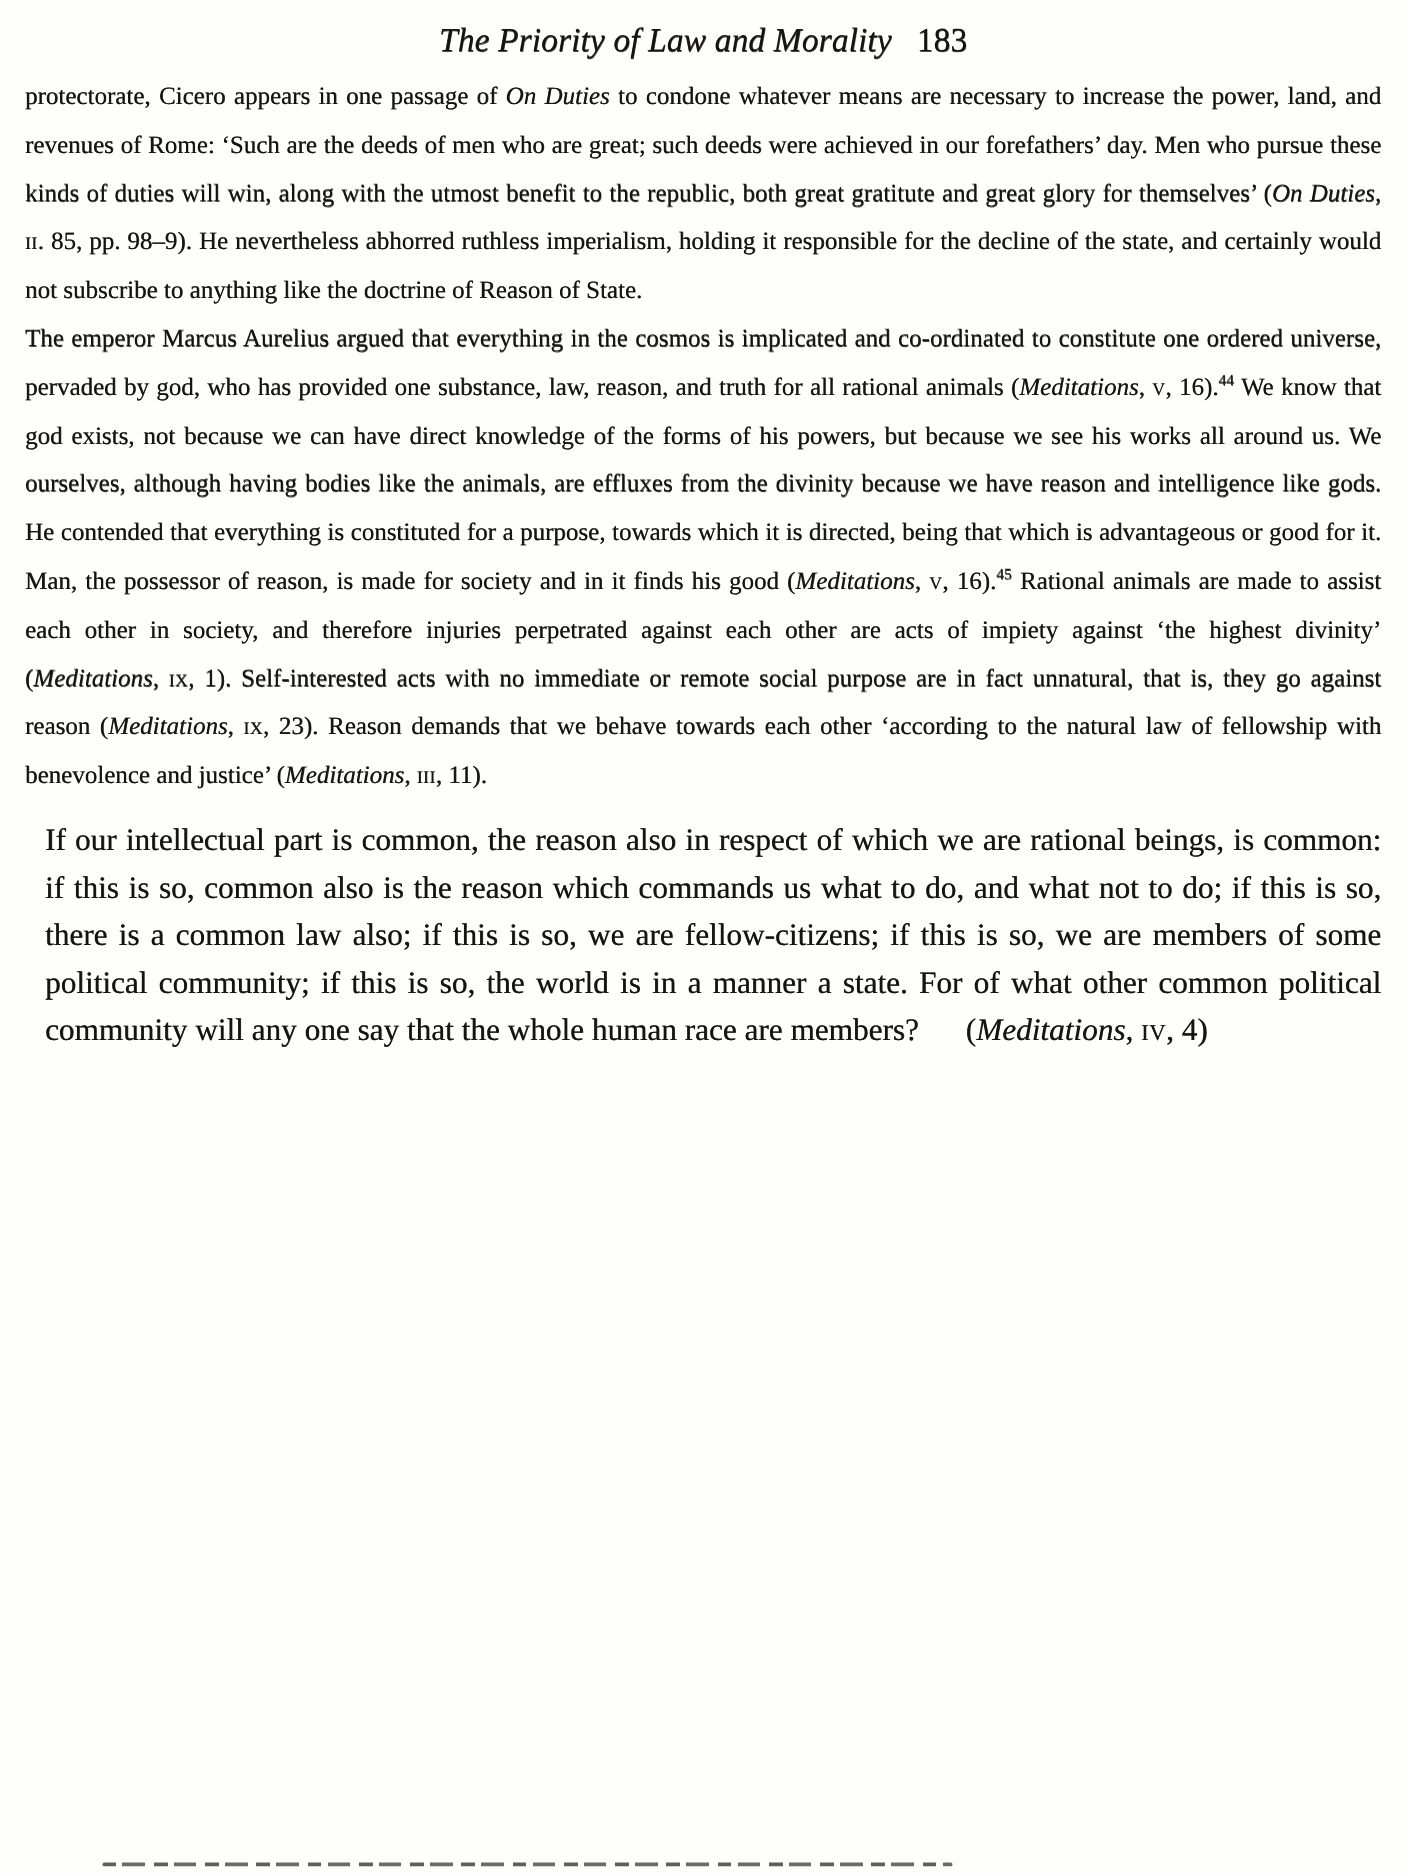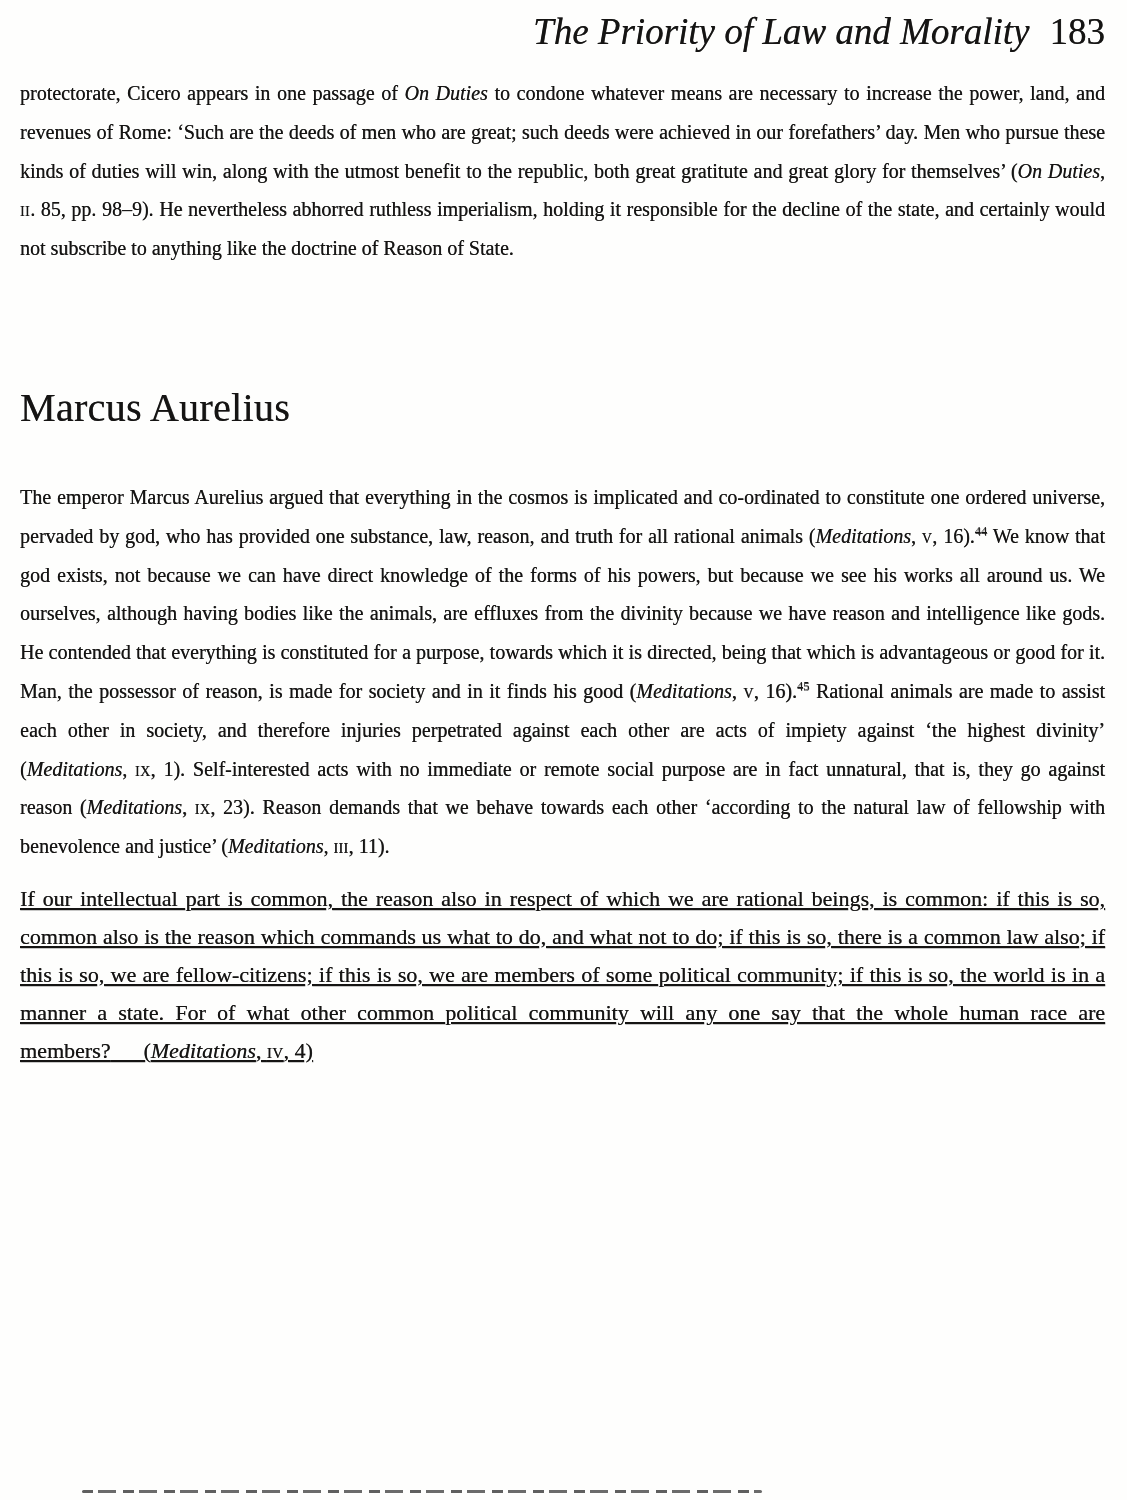--- a/index.html
+++ b/index.html
@@ -13,24 +13,24 @@
     height: 1500px;
     box-sizing: border-box;
     background: #fefefdff;
     color: #151413;
     font-family: "Liberation Serif", "DejaVu Serif", serif;
     padding: 14px 22px 0 20px;
     overflow: hidden;
     text-shadow: 0.3px 0.3px 0.45px rgba(10,10,10,0.75);
   }
   .running-header {
-    text-align: right;
-    font-size: 37px;
+    text-align: center;
+    font-size: 27px;
     line-height: 36px;
-    margin-bottom: 24px;
+    margin-bottom: 8px;
     white-space: nowrap;
   }
   .header-title {
     font-style: italic;
   }
   .page-number {
     font-style: normal;
     margin-left: 20px;
   }
   .body-text {
@@ -43,25 +43,24 @@
     font-size: 40px;
     font-weight: normal;
     line-height: 48px;
     margin: 116px 0 46px 0;
     letter-spacing: 0.3px;
   }
   .intro-line {
     text-indent: 44px;
   }
   .block-quote {
-    font-size: 22px;
+    font-size: 25px;
     line-height: 38px;
     text-align: justify;
-    margin: 14px 0 0 0;
-    text-decoration: underline;
+    margin: 14px 0 0 16px;
   }
   .seg-italic { font-style: italic; }
   .seg-smallcaps { font-variant: small-caps; letter-spacing: 0.02em; }
   sup {
     font-size: 0.62em;
     line-height: 0;
     vertical-align: super;
   }
   .scan-artifact-line {
     position: absolute;
@@ -82,21 +81,20 @@
 <body>
 
 <div class="page">
 
   <div class="running-header">
     <span class="header-title">The Priority of Law and Morality</span><span class="page-number">183</span>
   </div>
 
   <p class="body-text"><span>protectorate, Cicero appears in one passage of </span><span class="seg-italic">On Duties</span><span> to condone whatever means are necessary to increase the power, land, and revenues of Rome: ‘Such are the deeds of men who are great; such deeds were achieved in our forefathers’ day. Men who pursue these kinds of duties will win, along with the utmost benefit to the republic, both great gratitute and great glory for themselves’ (</span><span class="seg-italic">On Duties</span><span>, </span><span class="seg-smallcaps">ii</span><span>. 85, pp. 98–9). He nevertheless abhorred ruthless imperialism, holding it responsible for the decline of the state, and certainly would not subscribe to anything like the doctrine of Reason of State.</span></p>
 
-  <h2 class="section-heading">Marcus Aurelius</h2>
 
   <p class="body-text"><span>The emperor Marcus Aurelius argued that everything in the cosmos is implicated and co-ordinated to constitute one ordered universe, pervaded by god, who has provided one substance, law, reason, and truth for all rational animals (</span><span class="seg-italic">Meditations</span><span>, </span><span class="seg-smallcaps">v</span><span>, 16).</span><sup>44</sup><span> We know that god exists, not because we can have direct knowledge of the forms of his powers, but because we see his works all around us. We ourselves, although having bodies like the animals, are effluxes from the divinity because we have reason and intelligence like gods. He contended that everything is constituted for a purpose, towards which it is directed, being that which is advantageous or good for it. Man, the possessor of reason, is made for society and in it finds his good (</span><span class="seg-italic">Meditations</span><span>, </span><span class="seg-smallcaps">v</span><span>, 16).</span><sup>45</sup><span> Rational animals are made to assist each other in society, and therefore injuries perpetrated against each other are acts of impiety against ‘the highest divinity’ (</span><span class="seg-italic">Meditations</span><span>, </span><span class="seg-smallcaps">ix</span><span>, 1). Self-interested acts with no immediate or remote social purpose are in fact unnatural, that is, they go against reason (</span><span class="seg-italic">Meditations</span><span>, </span><span class="seg-smallcaps">ix</span><span>, 23). Reason demands that we behave towards each other ‘according to the natural law of fellowship with benevolence and justice’ (</span><span class="seg-italic">Meditations</span><span>, </span><span class="seg-smallcaps">iii</span><span>, 11).</span></p>
 
 
   <blockquote class="block-quote"><span>If our intellectual part is common, the reason also in respect of which we are rational beings, is common: if this is so, common also is the reason which commands us what to do, and what not to do; if this is so, there is a common law also; if this is so, we are fellow-citizens; if this is so, we are members of some political community; if this is so, the world is in a manner a state. For of what other common political community will any one say that the whole human race are members?</span><span>   (</span><span class="seg-italic">Meditations</span><span>, </span><span class="seg-smallcaps">iv</span><span>, 4)</span></blockquote>
 
   <div class="scan-artifact-line"></div>
 
 </div>
 

